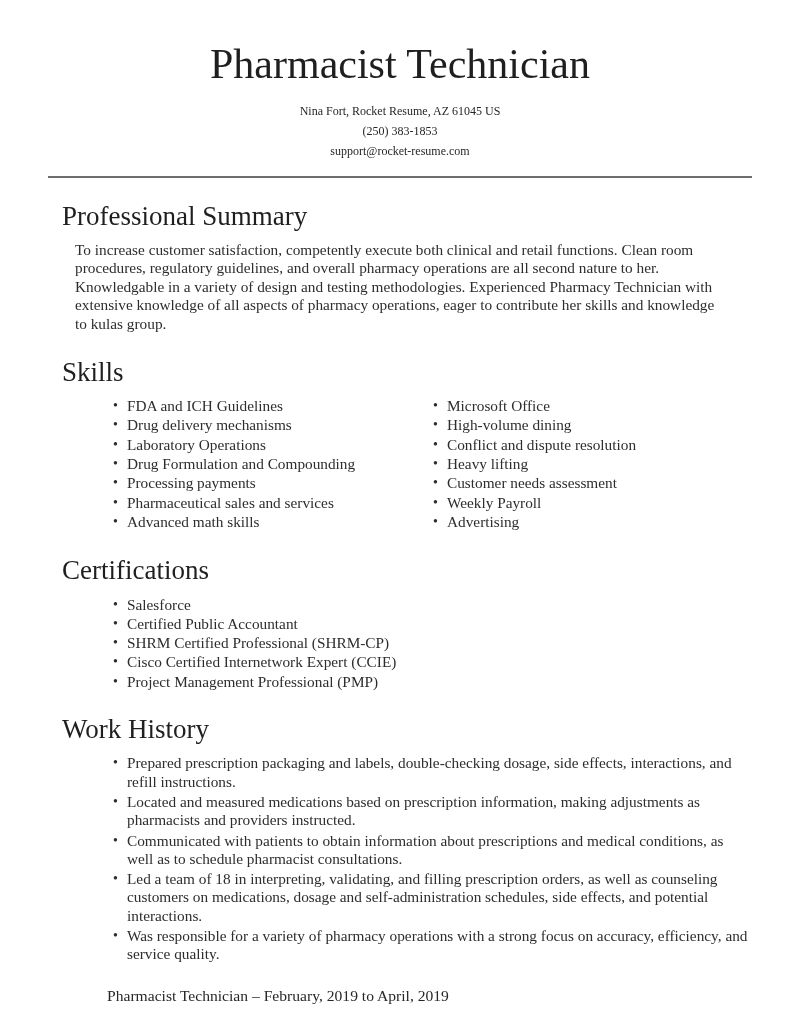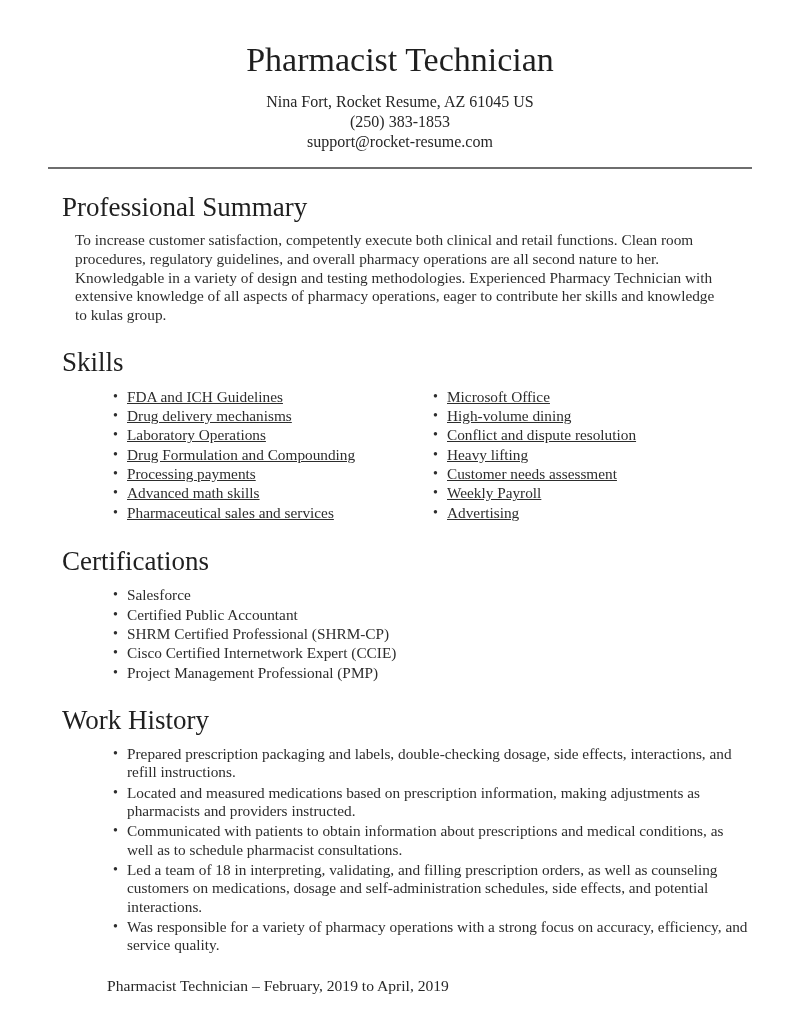--- a/index.html
+++ b/index.html
@@ -15,26 +15,26 @@
     font-family:"Liberation Serif","DejaVu Serif",serif;
     color:var(--text);
     overflow:hidden;
   }
   .page{padding:40px 48px 0 48px;box-sizing:border-box;}
 
   
   .doc-header{text-align:center;}
   .doc-title{
     margin:0;
-    font-size:34px;
+    font-size:42px;
     line-height:1.15;
     font-weight:normal;
     color:var(--heading);
   }
-  .contact{margin-top:13px;font-size:16px;line-height:20px;color:#262626;}
+  .contact{margin-top:13px;font-size:12px;line-height:20px;color:#262626;}
   .contact div{margin:0;}
   .divider{
     margin:15px 0 0 0;
     border:none;
     border-top:2px solid var(--divider);
   }
 
   
   .section-heading{
     margin:22px 0 0 14px;
@@ -66,21 +66,21 @@
   ul.bullets li::before{
     content:"\2022";
     position:absolute;
     left:-14px;
     top:0;
     font-size:14px;
   }
 
   
   .skills-columns{display:flex;margin-left:59px;margin-top:9px;}
-  .skills-columns ul.bullets{margin:0;width:300px;text-decoration:underline;}
+  .skills-columns ul.bullets{margin:0;width:300px;}
   .skills-columns ul.bullets{box-sizing:border-box;}
   .skills-columns .col{width:320px;}
 
   
   .job{margin-top:9px;}
   .job + .job{margin-top:22px;}
   .job-meta{margin-left:59px;font-size:15.6px;line-height:19.5px;color:#272727;}
   .job ul.bullets{margin-top:8px;}
   .job ul.bullets li{margin-bottom:2px;}
 </style>
@@ -109,22 +109,22 @@
     <h2 class="section-heading">Skills</h2>
     <div class="skills-columns">
       <div class="col">
         <ul class="bullets">
 
         <li>FDA and ICH Guidelines</li>
             <li>Drug delivery mechanisms</li>
             <li>Laboratory Operations</li>
             <li>Drug Formulation and Compounding</li>
             <li>Processing payments</li>
+            <li>Pharmaceutical sales and services</li>
             <li>Advanced math skills</li>
-            <li>Pharmaceutical sales and services</li>
           </ul>
       </div>
       <div class="col">
         <ul class="bullets">
 
         <li>Microsoft Office</li>
             <li>High-volume dining</li>
             <li>Conflict and dispute resolution</li>
             <li>Heavy lifting</li>
             <li>Customer needs assessment</li>

